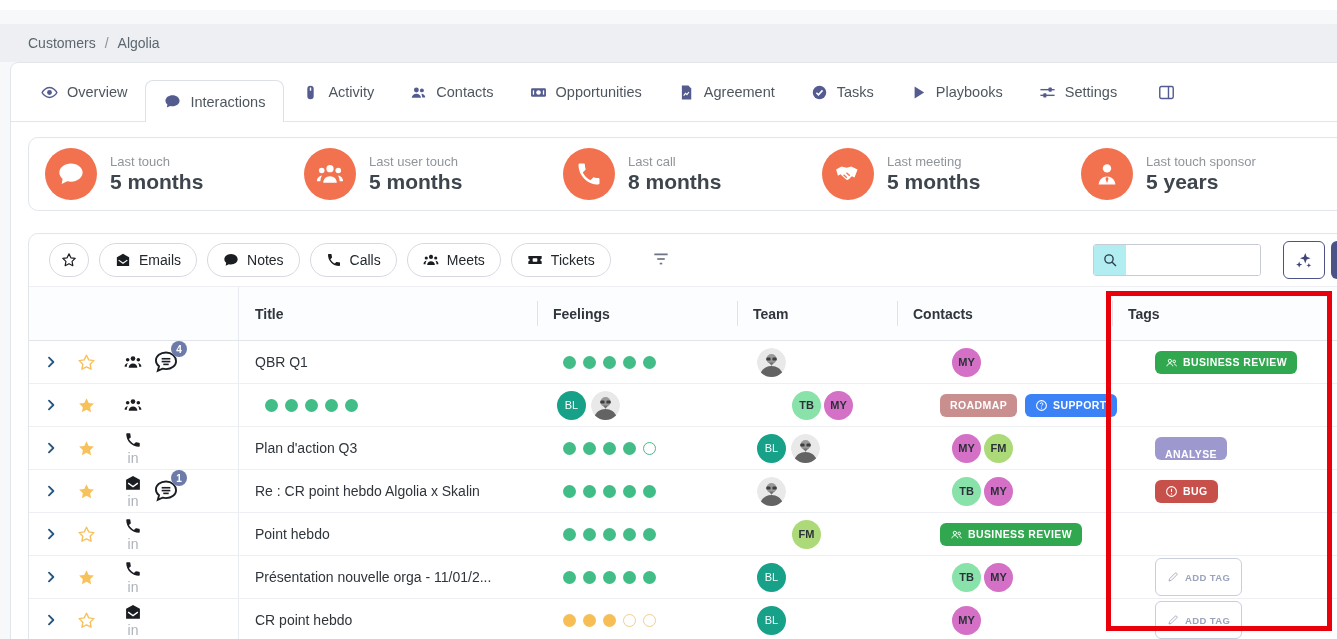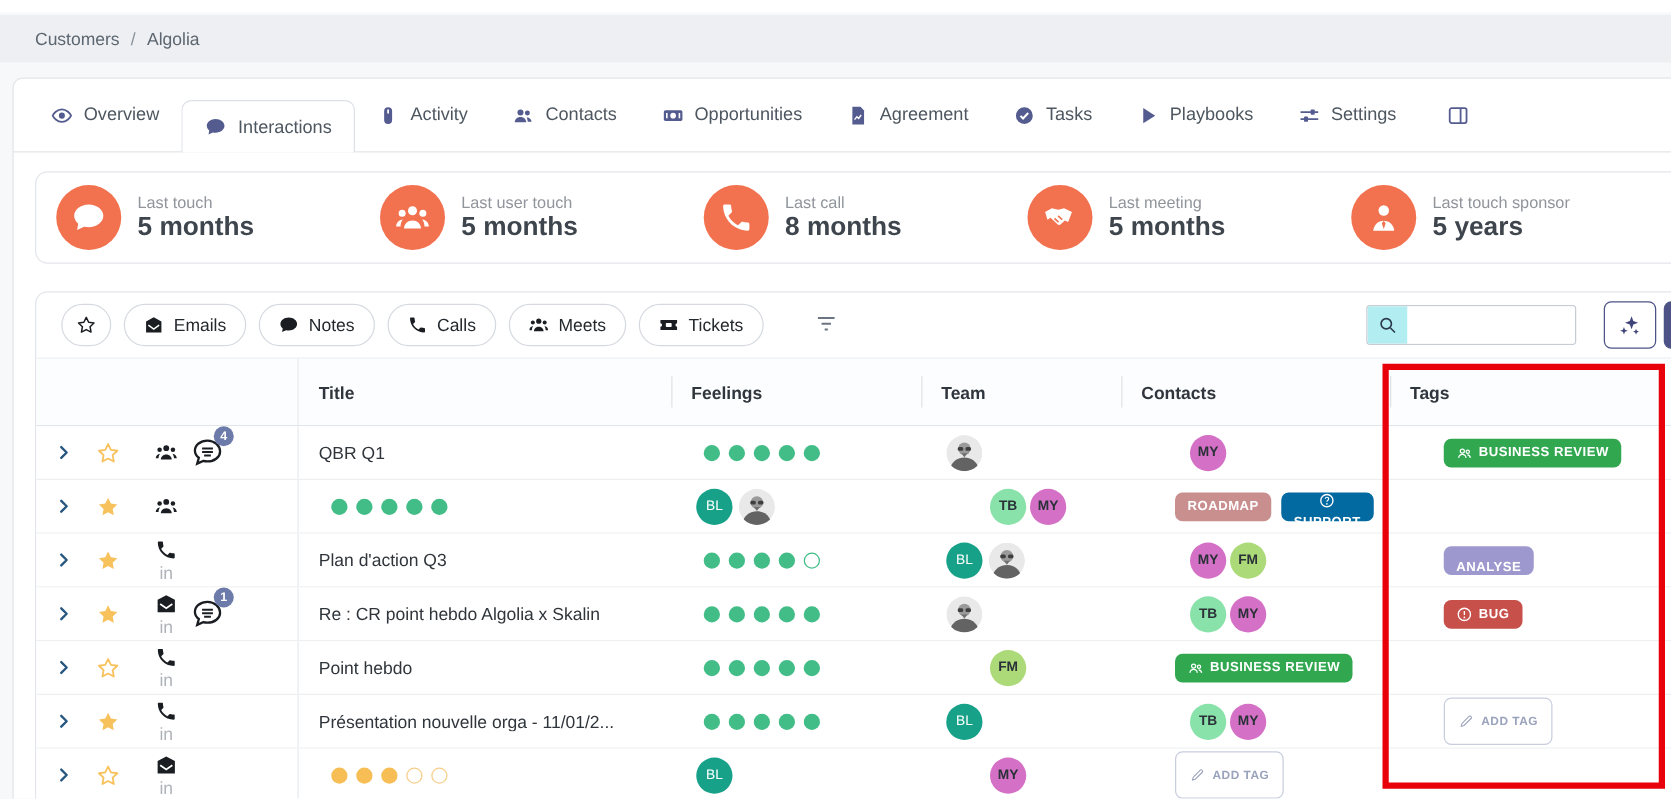--- a/index.html
+++ b/index.html
@@ -3,21 +3,21 @@
 <meta charset="utf-8">
 <style>
   html,body{margin:0;padding:0;background:#f7f8fa;}
   .screen{position:relative;width:1337px;height:639px;overflow:hidden;background:#f7f8fa;
           font-family:"Liberation Sans",sans-serif;-webkit-font-smoothing:antialiased;}
   .icn{display:inline-flex;line-height:0;}
   .icn svg{display:block;}
 
   
   .topstrip{position:absolute;top:0;left:0;right:0;height:10px;background:#ffffff;}
-  .crumb-bar{position:absolute;top:12px;left:0;right:0;height:38px;background:#edeff2;
+  .crumb-bar{position:absolute;top:24px;left:0;right:0;height:38px;background:#edeff2;
              display:flex;align-items:center;padding-left:28px;gap:9px;font-size:14px;color:#5c6670;}
   .crumb-bar .sep{color:#8a939c;}
 
   
   .main-card{position:absolute;left:10px;top:62px;width:1347px;height:600px;background:#fff;
              border:1px solid #e2e5ea;border-radius:8px 0 0 0;box-sizing:border-box;}
 
   
   .tabbar{display:flex;align-items:center;height:58px;border-bottom:1px solid #e2e5ea;padding-left:12px;}
   .tab{display:flex;align-items:center;gap:9px;color:#4e5760;font-size:14.5px;padding:0 18px;height:57px;cursor:pointer;background:transparent;border:none;}
@@ -504,21 +504,21 @@
               </span>
             </div>
             <div class="c-contacts">
               <span class="avatar contact" style="background: rgb(138, 226, 171);">TB</span>
               <span class="avatar contact" style="background: rgb(212, 112, 197);">MY</span>
             </div>
             <div class="c-tags">
               <span class="chip" style="background: rgb(201, 142, 142);">
                 <span>ROADMAP</span>
               </span>
-              <span class="chip" style="background: #0369a1; flex-direction: column;">
+              <span class="chip" style="background: #3b82f6;">
                 <span class="icn">
                   <svg viewBox="0 0 24 24" width="13" height="13">
                     <circle cx="12" cy="12" r="9" fill="none" stroke="currentColor" stroke-width="2"></circle>
                     <path d="M9.5 9.2c.3-1.4 1.3-2.2 2.6-2.2 1.5 0 2.6 1 2.6 2.3 0 1.2-.7 1.8-1.6 2.4-.8.5-1.1 1-1.1 1.9" fill="none" stroke="currentColor" stroke-width="1.8"></path>
                     <circle cx="12" cy="16.8" r="1.2" fill="currentColor"></circle>
                   </svg>
                 </span>
                 <span>SUPPORT</span>
               </span>
             </div>
@@ -773,20 +773,21 @@
               <div class="typebox">
                 <span class="icn">
                   <svg viewBox="0 0 24 24" width="18" height="18">
                     <path d="M12 2.8L2.8 7.8V21h18.4V7.8z" fill="currentColor"></path>
                     <path d="M5.5 12.2l6.5 4.6 6.5-4.6" fill="none" stroke="#fff" stroke-width="1.8"></path>
                   </svg>
                 </span>
                 <span class="in-label">in</span>
               </div>
             </div>
+            <div class="c-title">CR point hebdo</div>
             <div class="c-feel">
               <span class="dot" style="background: rgb(246, 190, 85);"></span>
               <span class="dot" style="background: rgb(246, 190, 85);"></span>
               <span class="dot" style="background: rgb(246, 190, 85);"></span>
               <span class="dot" style="background: rgb(255, 255, 255); border: 1.5px solid rgb(246, 206, 138);"></span>
               <span class="dot" style="background: rgb(255, 255, 255); border: 1.5px solid rgb(246, 206, 138);"></span>
             </div>
             <div class="c-team">
               <span class="avatar team" style="background: rgb(24, 161, 137);">BL</span>
             </div>

